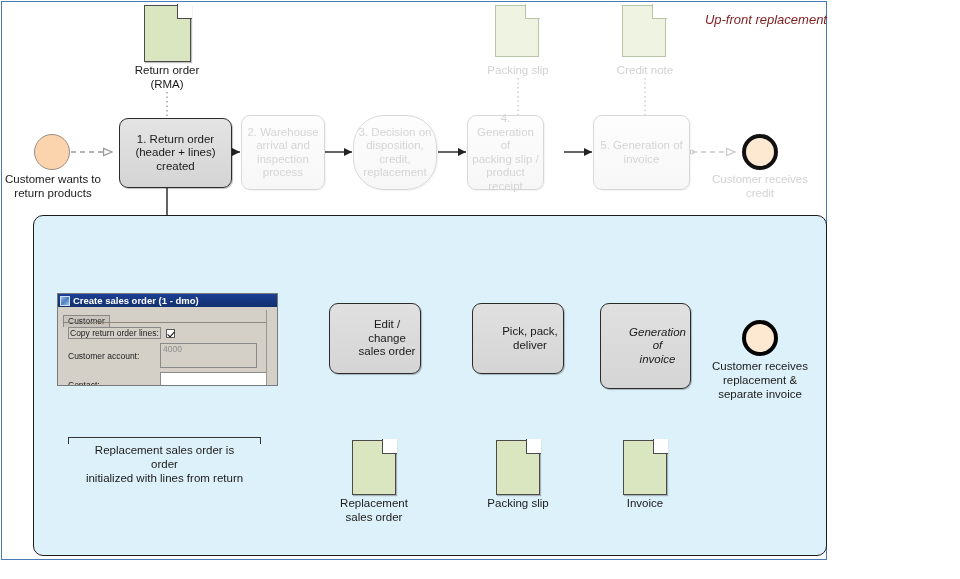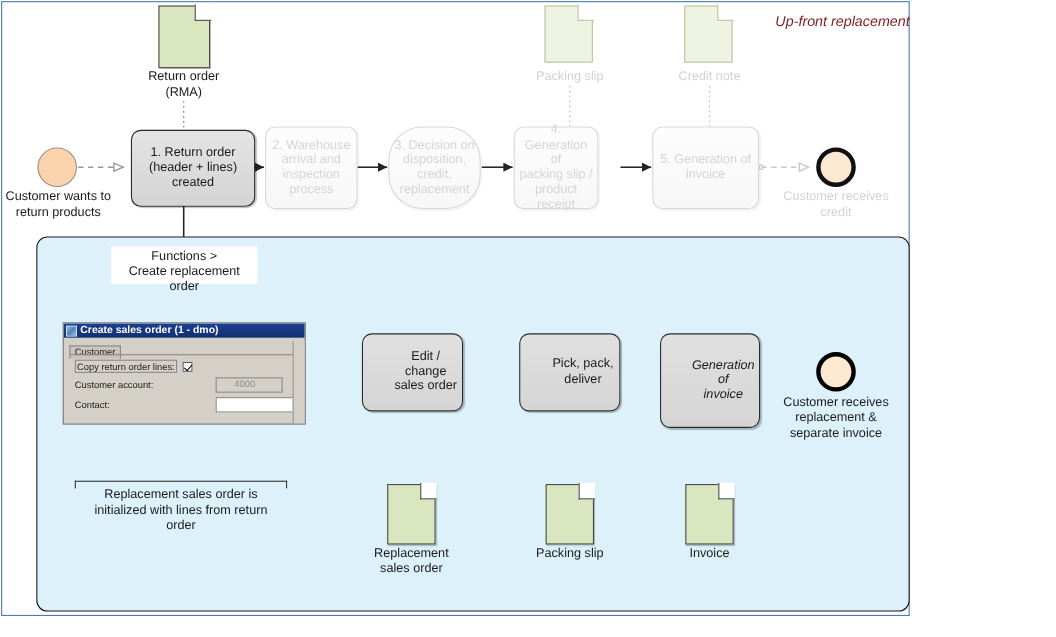--- a/index.html
+++ b/index.html
@@ -244,31 +244,30 @@
   .chk::after {
     content: "";
     position: absolute;
     left: 2px; top: 0px;
     width: 3px; height: 6px;
     border-right: 1.4px solid #111;
     border-bottom: 1.4px solid #111;
     transform: rotate(42deg);
   }
   .dialog .input {
-    height: 14px;
+    height: 25px;
     background: #ffffff;
     border: 1px solid #8a8a8a;
     box-sizing: border-box;
     font-size: 8.5px;
     color: #8d8d8d;
-    padding: 0 16px;
+    padding: 0 2px;
     line-height: 10px;
     flex: 1 1 auto;
     overflow: hidden;
-    margin-left: 36px;
   }
   .dialog .input.readonly { background: #d4d0c8; }
   .dialog .scroll {
     position: absolute;
     right: 0; top: 16px; bottom: 0;
     width: 11px;
     background: #d4d0c8;
     border-left: 1px solid #9a968e;
     box-sizing: border-box;
   }
@@ -382,24 +381,20 @@
 
   <div class="docshape faded" style="left:622px; top:5px; width:44px; height:52px;">
     <div class="body"></div>
     <div class="fold"></div>
   </div>
   <div class="lbl faded" style="left:585px; top:63px; width:120px;">Credit note</div>
 
   <div class="pool"></div>
   <div class="pool-title" style="left:33px; width:794px;">Up-front replacement</div>
 
-  <div class="callout" style="left:101px; top:224px; width:133px; height:34px;">
-    <div>Functions &gt;</div>
-    <div>Create replacement order</div>
-  </div>
 
   <div class="dialog">
     <div class="titlebar">
       <span class="winicon"></span>
       <span>Create sales order (1 - dmo)</span>
     </div>
     <div class="tabstrip">
       <span class="tab">Customer</span>
       <span class="tabline"></span>
     </div>
@@ -418,22 +413,22 @@
       <span class="fieldlabel">Contact:</span>
       <span class="input"></span>
     </div>
 
     <div class="scroll"></div>
   </div>
 
   <div class="bracket" style="left:68px; top:437px; width:193px;"></div>
   <div class="lbl" style="left:58px; top:443px; width:213px;">
     <div>Replacement sales order is</div>
+    <div>order</div>
     <div>initialized with lines from return</div>
-    <div>order</div>
   </div>
 
   <div class="abs task plain" style="left:329px; top:303px; width:92px; height:71px; white-space:pre-line;">Edit / change
 sales order</div>
 
   <div class="abs task plain" style="left:472px; top:303px; width:92px; height:71px; white-space:pre-line;">Pick, pack,
 deliver</div>
 
   <div class="abs task plain" style="left:600px; top:303px; width:91px; height:86px; white-space:pre-line;font-style:italic;">Generation of
 invoice</div>

